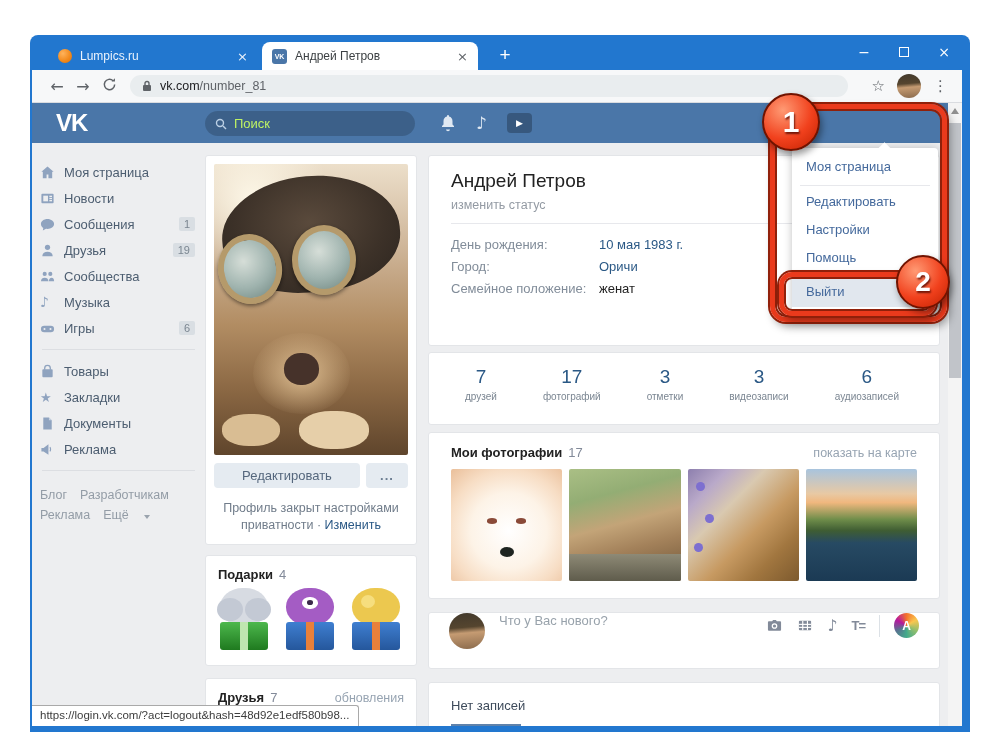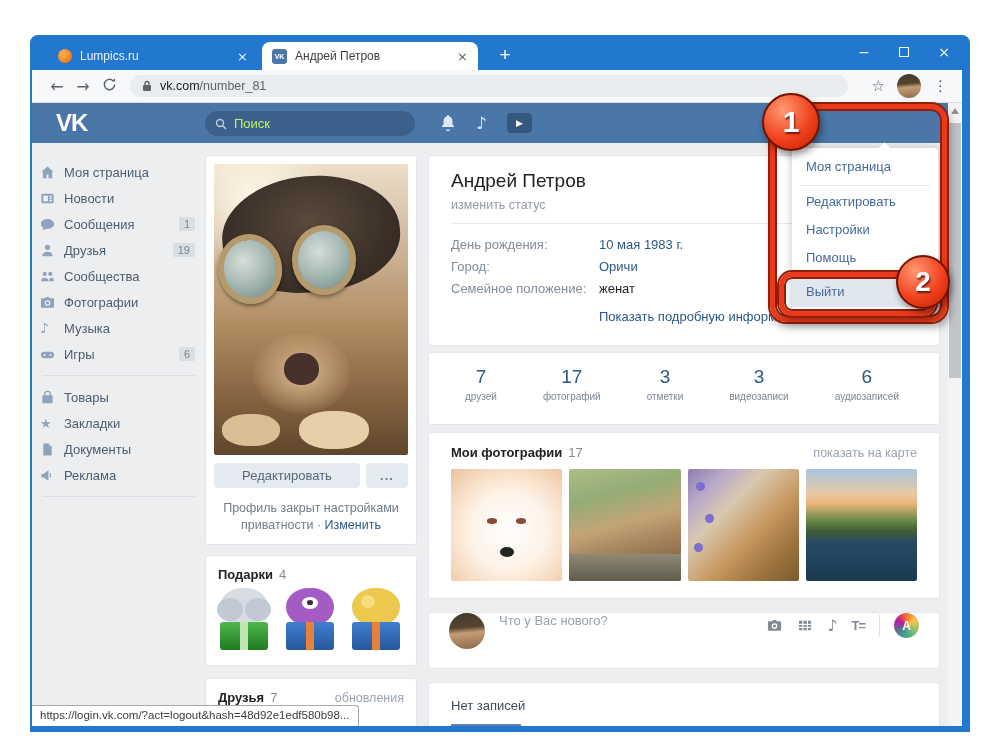--- a/index.html
+++ b/index.html
@@ -347,30 +347,20 @@
               <svg width="15" height="15" viewBox="0 0 16 16">
                 <circle cx="5" cy="5.2" r="2.2" fill="#8fa3bf"></circle>
                 <circle cx="11" cy="5.2" r="2.2" fill="#8fa3bf"></circle>
                 <path d="M1 13c0-2.4 1.9-3.6 4-3.6S9 10.6 9 13z" fill="#8fa3bf"></path>
                 <path d="M9.5 13c0-2 1-3.6 3-3.6 1.7 0 2.5 1.6 2.5 3.6z" fill="#8fa3bf"></path>
               </svg>
             </span>
           <span>Сообщества</span>
         </div>
         <div class="nav-row">
-          <span class="nav-ic">
-              <svg width="15" height="15" viewBox="0 0 16 16">
-                <path d="M5.5 3.5l1-1.5h3l1 1.5H14a1 1 0 0 1 1 1v8a1 1 0 0 1-1 1H2a1 1 0 0 1-1-1v-8a1 1 0 0 1 1-1z" fill="#8fa3bf"></path>
-                <circle cx="8" cy="8.5" r="3" fill="#edeef0"></circle>
-                <circle cx="8" cy="8.5" r="1.7" fill="#8fa3bf"></circle>
-              </svg>
-            </span>
-          <span>Фотографии</span>
-        </div>
-        <div class="nav-row">
           <span class="nav-ic glyph" style="font-size:14px;">♪</span>
           <span>Музыка</span>
         </div>
         <div class="nav-row">
           <span class="nav-ic">
               <svg width="15" height="15" viewBox="0 0 16 16">
                 <rect x="1" y="5" width="14" height="7" rx="3.5" fill="#8fa3bf"></rect>
                 <circle cx="4.8" cy="8.5" r="1.1" fill="#edeef0"></circle>
                 <circle cx="11.2" cy="8.5" r="1.1" fill="#edeef0"></circle>
               </svg>
@@ -404,20 +394,28 @@
         <div class="nav-row">
           <span class="nav-ic">
               <svg width="15" height="15" viewBox="0 0 16 16">
                 <path d="M1.5 6.5v3.5h2.3L9 13.5v-11L3.8 6.5z" fill="#8fa3bf"></path>
                 <path d="M10.5 5.5c1 .8 1 3.7 0 4.5" fill="none" stroke="#8fa3bf" stroke-width="1.3"></path>
               </svg>
             </span>
           <span>Реклама</span>
         </div>
         <div class="nav-div"></div>
+        <div class="nav-footer">
+          <div>
+            <span>Блог</span><span>Разработчикам</span>
+          </div>
+          <div>
+            <span>Реклама</span><span>Ещё</span><span class="chev-gray"></span>
+          </div>
+        </div>
       </div>
 
       <div class="card card-profile-photo">
         <div class="dogphoto">
           <div class="flare"></div>
           <div class="hat"></div>
           <div class="goggle g-l"></div>
           <div class="goggle g-r"></div>
           <div class="muzzle"></div>
           <div class="nose"></div>
@@ -476,21 +474,20 @@
           <span class="detail-val-link">10 мая 1983 г.</span>
         </div>
         <div class="detail-row" style="top:103px;">
           <span class="detail-label">Город:</span>
           <span class="detail-val-link">Оричи</span>
         </div>
         <div class="detail-row" style="top:125px;">
           <span class="detail-label">Семейное положение:</span>
           <span class="detail-val-plain">женат</span>
         </div>
-        <div class="show-more">Показать подробную информацию</div>
       </div>
 
       <div class="card card-stats">
         <div class="stats-row">
           <div class="stat">
             <div class="stat-val">7</div>
             <div class="stat-lbl">друзей</div>
           </div>
           <div class="stat">
             <div class="stat-val">17</div>

